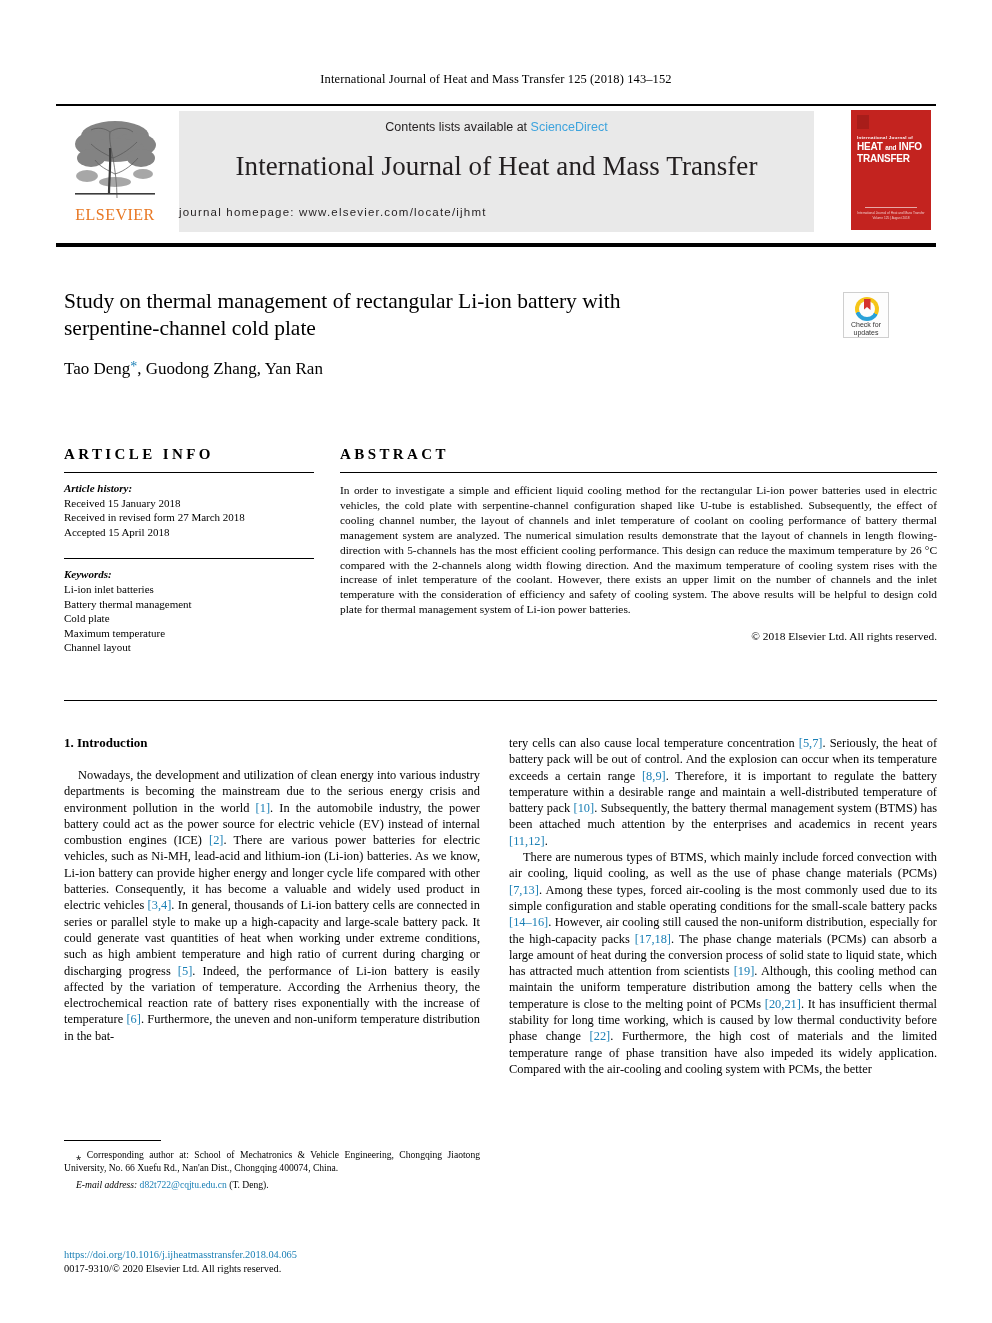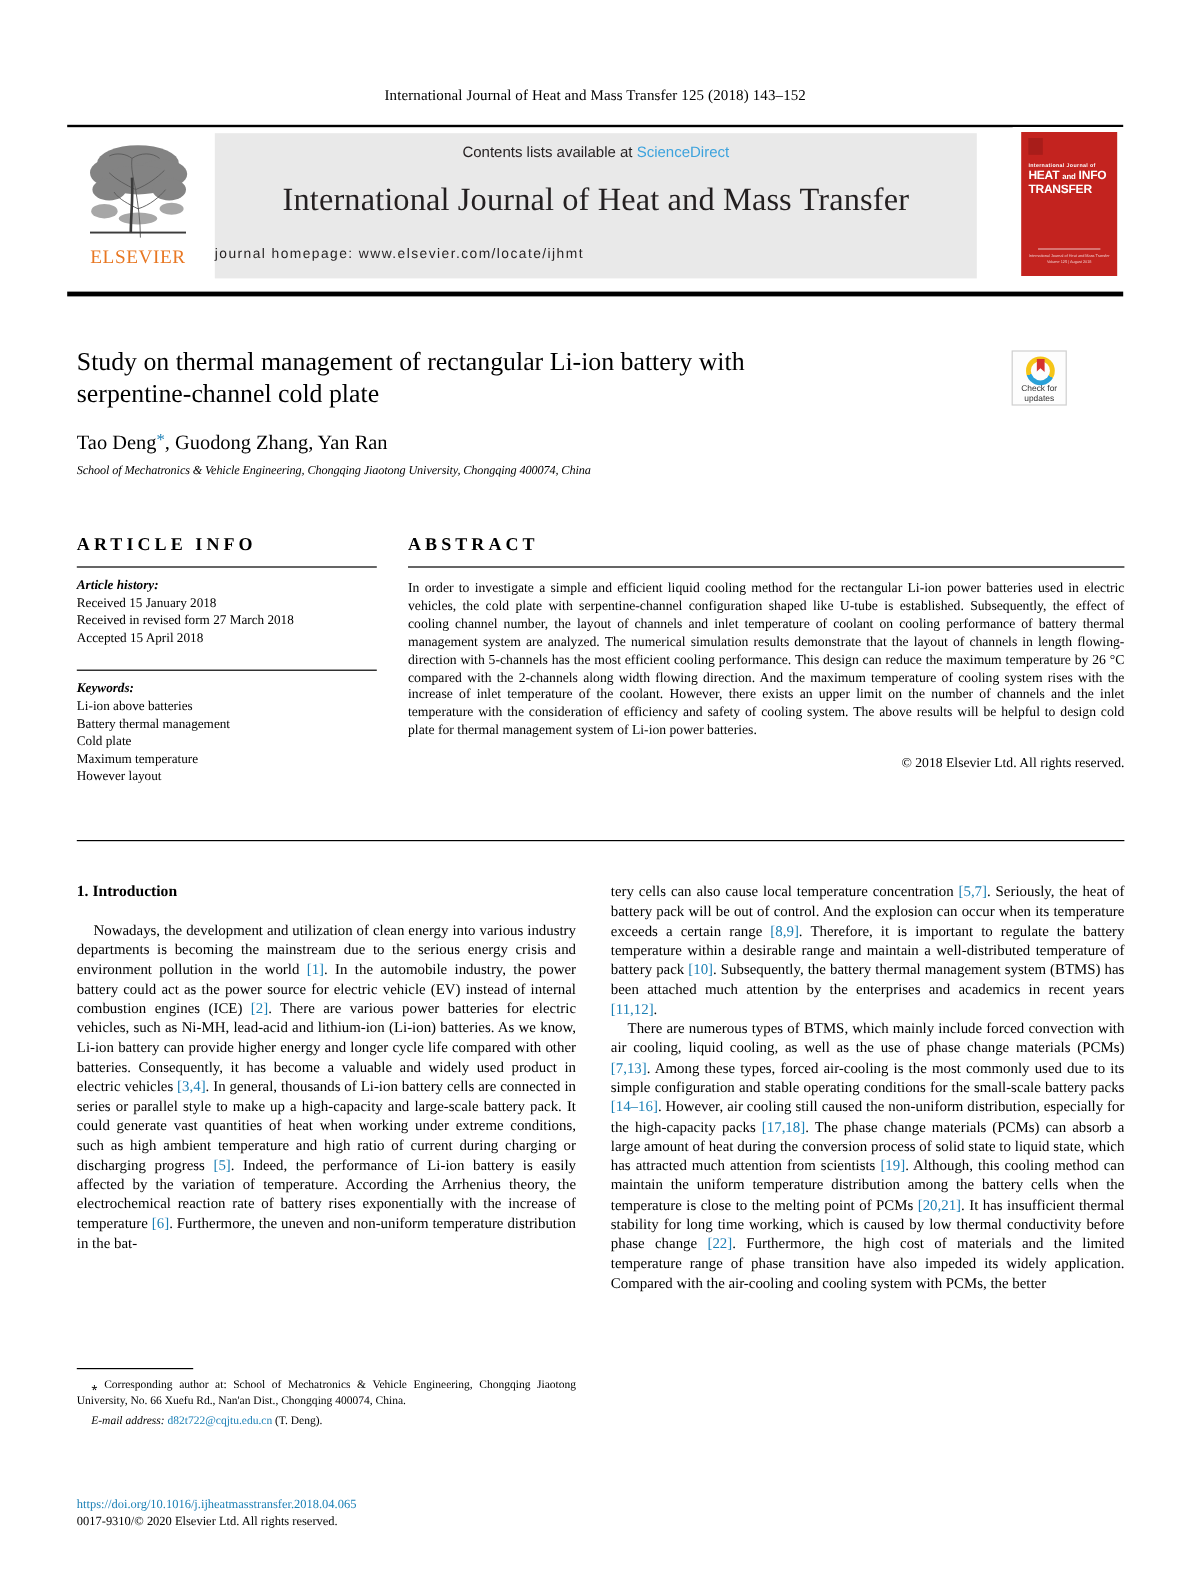--- a/index.html
+++ b/index.html
@@ -460,21 +460,20 @@
     </div>
   </div>
 
   <div class="thick-rule"></div>
 
   <div class="title-block">
     <h1 class="paper-title">Study on thermal management of rectangular Li-ion battery with serpentine-channel cold plate</h1>
     <div class="authors">
       <span>Tao Deng</span><span class="star">*</span><span>, Guodong Zhang, Yan Ran</span>
     </div>
-    <div class="affiliation">School of Mechatronics &amp; Vehicle Engineering, Chongqing Jiaotong University, Chongqing 400074, China</div>
   </div>
 
   <div class="crossmark">
     <div class="cm-ring">
       <div class="cm-ring-inner"></div>
       <div class="cm-flag"></div>
     </div>
     <div class="cm-text">
       <span>Check for</span><br>
       <span>updates</span>
@@ -486,25 +485,25 @@
     <div class="sec-rule"></div>
     <div class="info-group">
       <span class="ital">Article history:</span><br>
       <span>Received 15 January 2018</span><br>
       <span>Received in revised form 27 March 2018</span><br>
       <span>Accepted 15 April 2018</span>
     </div>
     <div class="info-rule2"></div>
     <div class="info-group">
       <span class="ital">Keywords:</span><br>
-      <span>Li-ion above batteries</span><br>
+      <span>Li-ion inlet batteries</span><br>
       <span>Battery thermal management</span><br>
       <span>Cold plate</span><br>
       <span>Maximum temperature</span><br>
-      <span>However layout</span>
+      <span>Channel layout</span>
     </div>
   </div>
 
   <div class="abs-col">
     <div class="sec-label">ABSTRACT</div>
     <div class="sec-rule"></div>
     <p class="abstract-body">In order to investigate a simple and efficient liquid cooling method for the rectangular Li-ion power batteries used in electric vehicles, the cold plate with serpentine-channel configuration shaped like U-tube is established. Subsequently, the effect of cooling channel number, the layout of channels and inlet temperature of coolant on cooling performance of battery thermal management system are analyzed. The numerical simulation results demonstrate that the layout of channels in length flowing-direction with 5-channels has the most efficient cooling performance. This design can reduce the maximum temperature by 26 °C compared with the 2-channels along width flowing direction. And the maximum temperature of cooling system rises with the increase of inlet temperature of the coolant. However, there exists an upper limit on the number of channels and the inlet temperature with the consideration of efficiency and safety of cooling system. The above results will be helpful to design cold plate for thermal management system of Li-ion power batteries.</p>
     <div class="abstract-rights">© 2018 Elsevier Ltd. All rights reserved.</div>
   </div>
 

